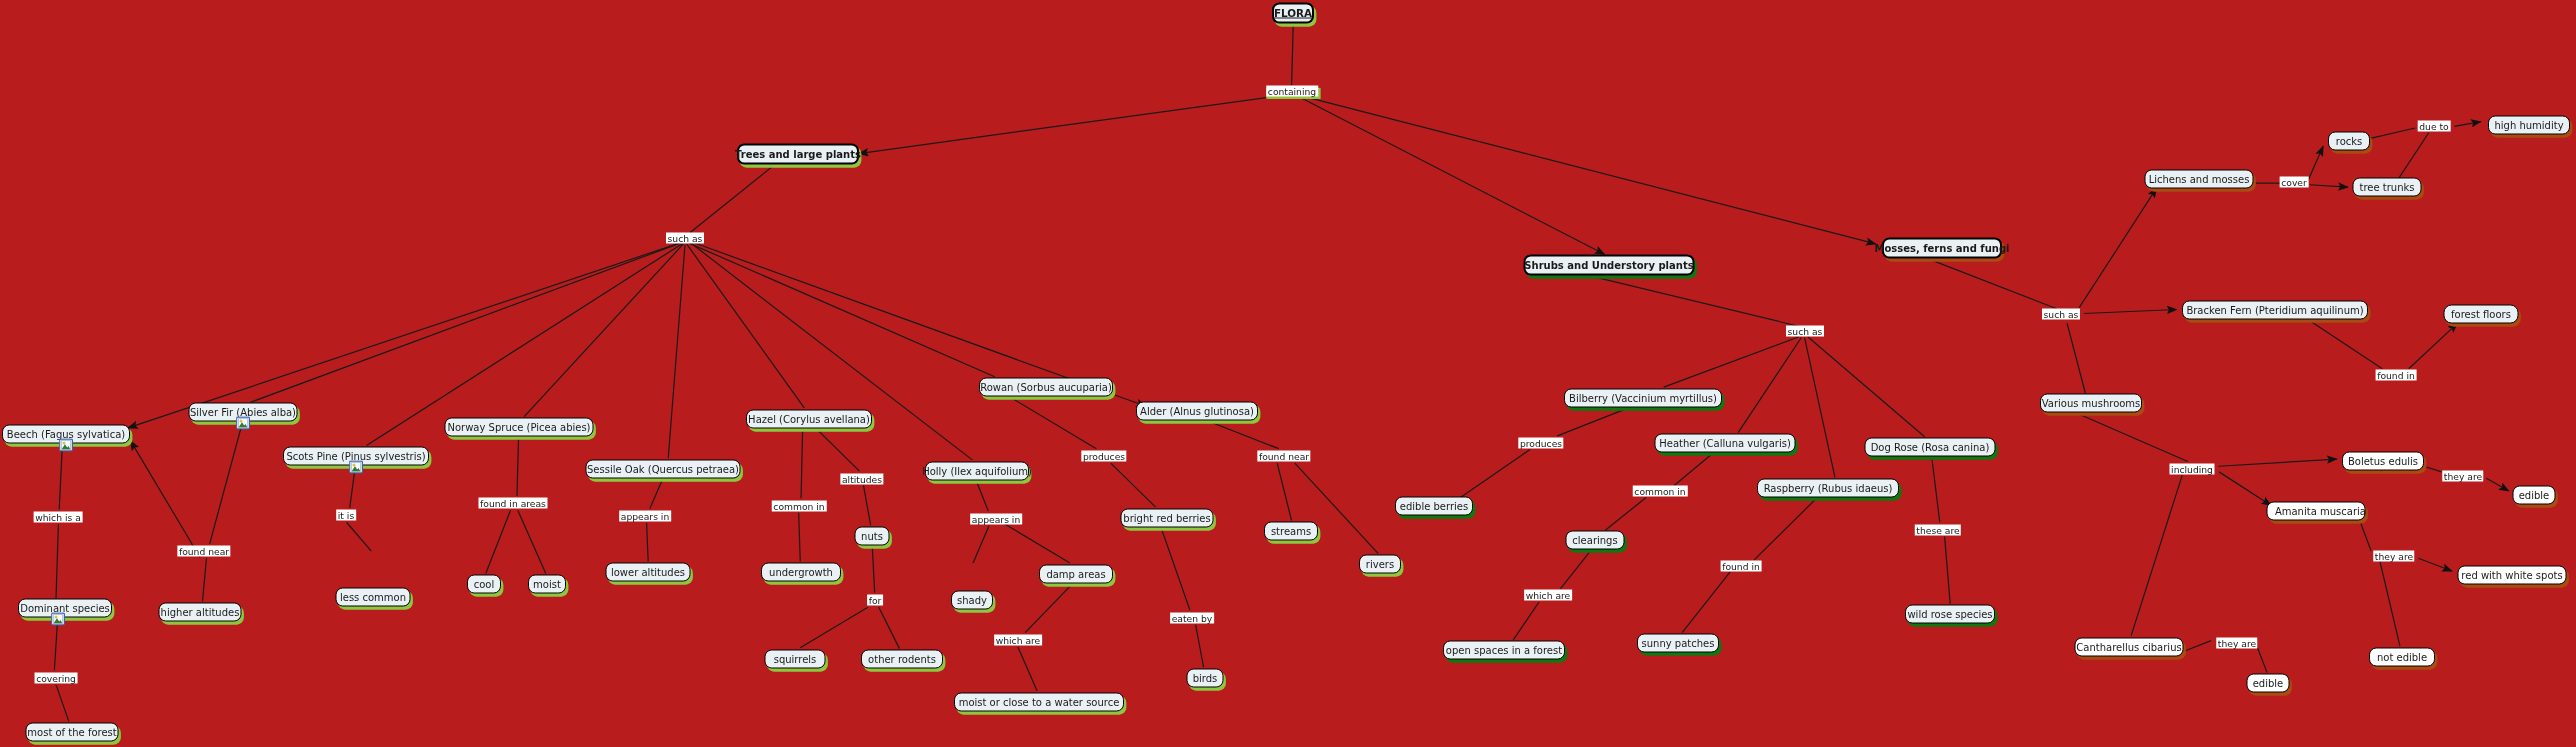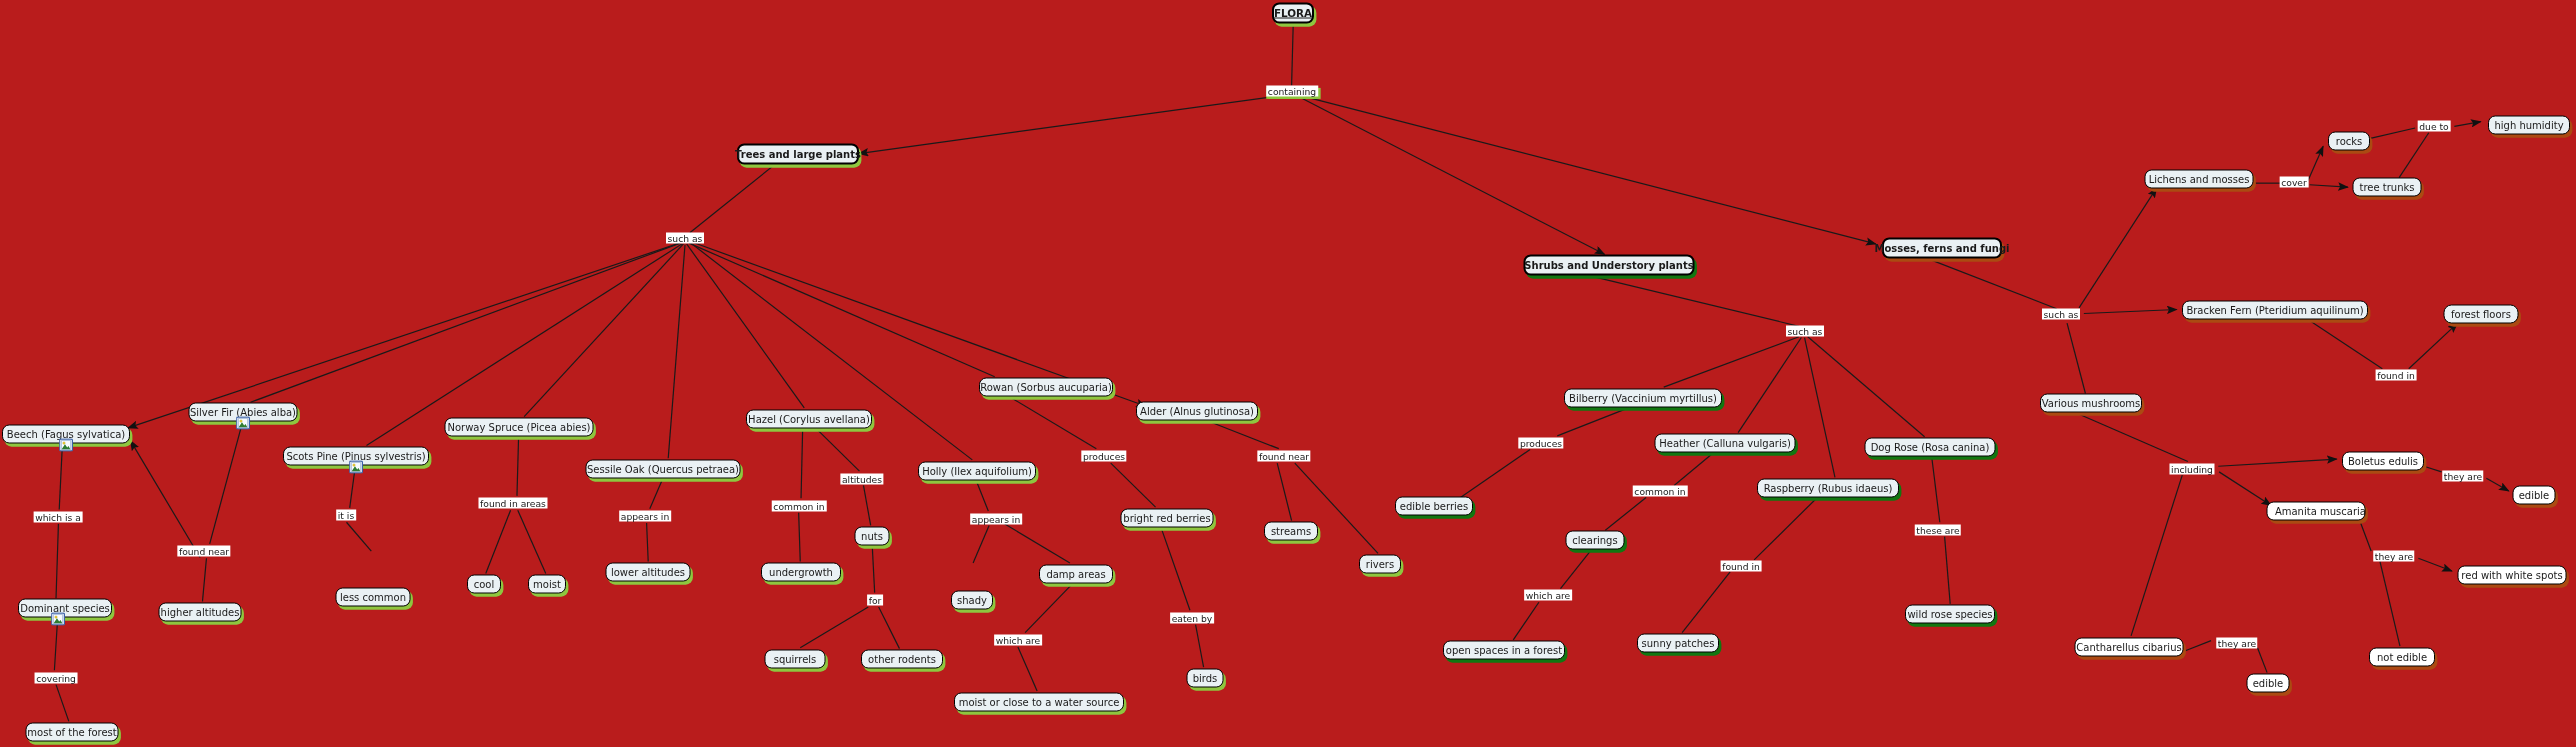--- a/index.html
+++ b/index.html
@@ -228,21 +228,21 @@
       </div>
       <div class="node lime leaf" style="left: 663px; top: 469px; width: 155px;">
         <span class="lbl">Sessile Oak (Quercus petraea)</span>
       </div>
       <div class="node lime leaf" style="left: 809px; top: 419px; width: 126px;">
         <span class="lbl">Hazel (Corylus avellana)</span>
       </div>
       <div class="node lime leaf" style="left: 1000px; top: 387px; width: 134px; margin-left: 46px;">
         <span class="lbl">Rowan (Sorbus aucuparia)</span>
       </div>
-      <div class="node lime leaf" style="left: 977px; top: 471px; width: 118px;">
+      <div class="node lime leaf" style="left: 977px; top: 471px; width: 104px;">
         <span class="lbl">Holly (Ilex aquifolium)</span>
       </div>
       <div class="node lime leaf" style="left: 1197px; top: 411px; width: 122px;">
         <span class="lbl">Alder (Alnus glutinosa)</span>
       </div>
       <div class="node lime leaf" style="left: 65px; top: 608px; width: 94px;">
         <span class="lbl">Dominant species</span>
       </div>
       <span class="pic-icon" style="left: 58px; top: 619px;"><svg viewBox="0 0 17 16" width="13.6" height="12.8">
           <rect x="0.5" y="0.5" width="16" height="15" rx="1.5" fill="#ffffff" stroke="#3b62a8" stroke-width="1.6"></rect>

